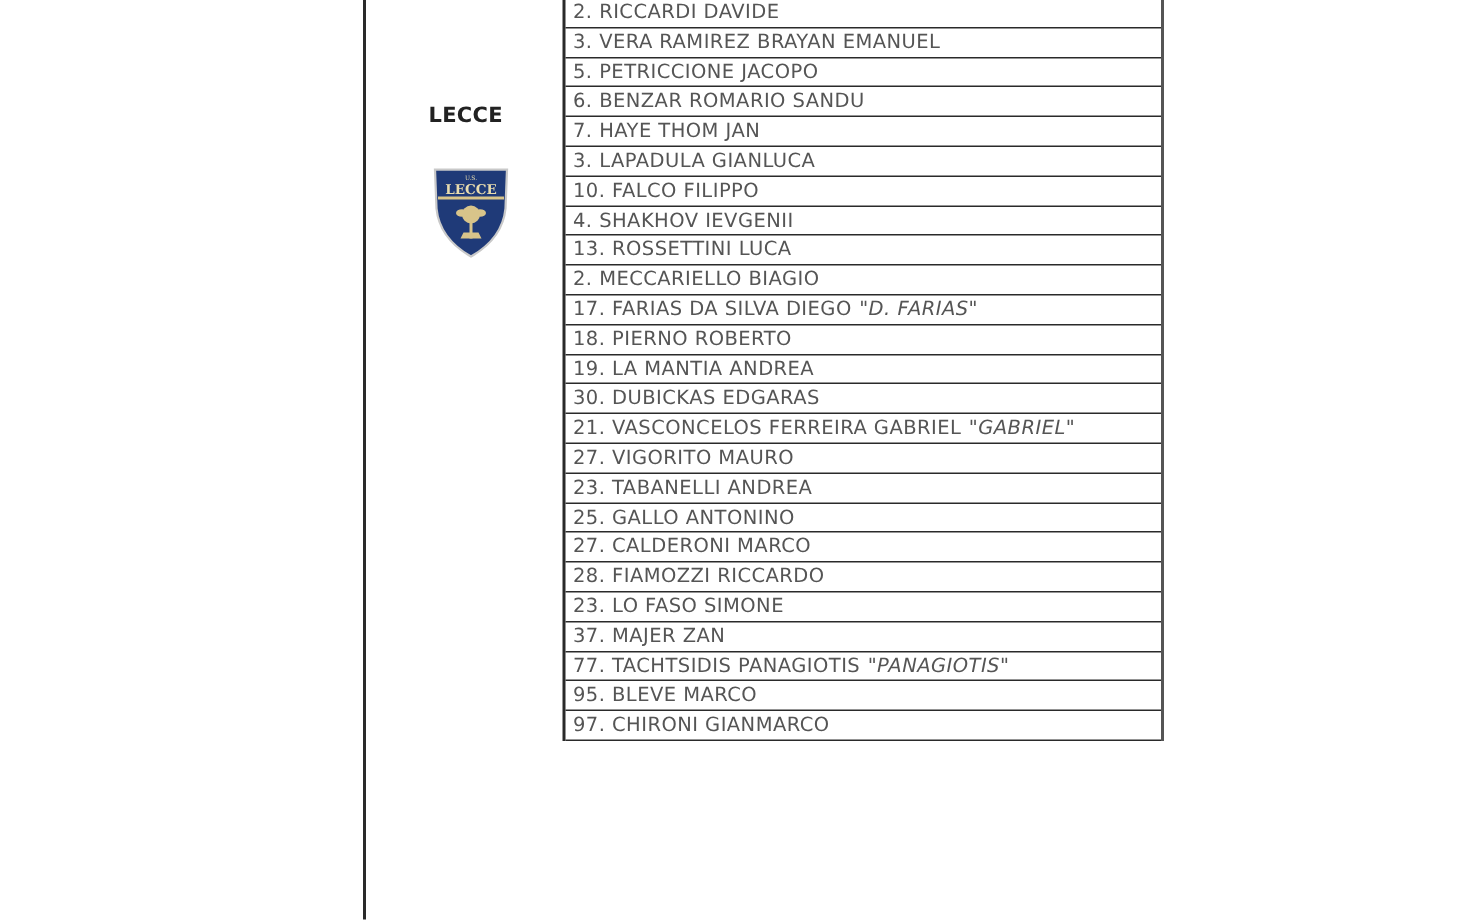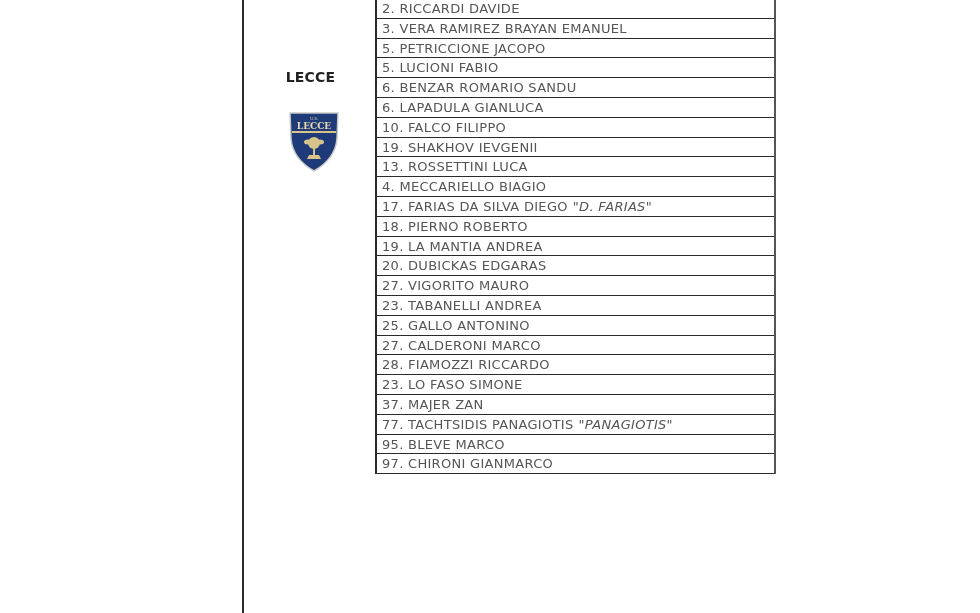--- a/index.html
+++ b/index.html
@@ -56,31 +56,32 @@
       <ellipse cx="33" cy="33" rx="4" ry="2.5" fill="#d8c48a"></ellipse>
       <rect x="26" y="38" width="2" height="12" fill="#d8c48a"></rect>
       <path d="M20 50 L34 50 L32 46 L22 46 Z" fill="#d8c48a"></path>
     </svg>
   </div>
 
   <div class="roster" id="roster">
       <div class="row"><span>2. RICCARDI DAVIDE</span></div>
       <div class="row"><span>3. VERA RAMIREZ BRAYAN EMANUEL</span></div>
       <div class="row"><span>5. PETRICCIONE JACOPO</span></div>
-      <div class="row"><span>5. LUCIONI FABIO</span></div>
       <div class="row"><span>6. BENZAR ROMARIO SANDU</span></div>
-      <div class="row"><span>6. LAPADULA GIANLUCA</span></div>
+      <div class="row"><span>7. HAYE THOM JAN</span></div>
+      <div class="row"><span>3. LAPADULA GIANLUCA</span></div>
       <div class="row"><span>10. FALCO FILIPPO</span></div>
-      <div class="row"><span>19. SHAKHOV IEVGENII</span></div>
+      <div class="row"><span>4. SHAKHOV IEVGENII</span></div>
       <div class="row"><span>13. ROSSETTINI LUCA</span></div>
-      <div class="row"><span>4. MECCARIELLO BIAGIO</span></div>
+      <div class="row"><span>2. MECCARIELLO BIAGIO</span></div>
       <div class="row"><span>17. FARIAS DA SILVA DIEGO</span><span class="nick">"D. FARIAS"</span></div>
       <div class="row"><span>18. PIERNO ROBERTO</span></div>
       <div class="row"><span>19. LA MANTIA ANDREA</span></div>
-      <div class="row"><span>20. DUBICKAS EDGARAS</span></div>
+      <div class="row"><span>30. DUBICKAS EDGARAS</span></div>
+      <div class="row"><span>21. VASCONCELOS FERREIRA GABRIEL</span><span class="nick">"GABRIEL"</span></div>
       <div class="row"><span>27. VIGORITO MAURO</span></div>
       <div class="row"><span>23. TABANELLI ANDREA</span></div>
       <div class="row"><span>25. GALLO ANTONINO</span></div>
       <div class="row"><span>27. CALDERONI MARCO</span></div>
       <div class="row"><span>28. FIAMOZZI RICCARDO</span></div>
       <div class="row"><span>23. LO FASO SIMONE</span></div>
       <div class="row"><span>37. MAJER ZAN</span></div>
       <div class="row"><span>77. TACHTSIDIS PANAGIOTIS</span><span class="nick">"PANAGIOTIS"</span></div>
       <div class="row"><span>95. BLEVE MARCO</span></div>
       <div class="row"><span>97. CHIRONI GIANMARCO</span></div>

